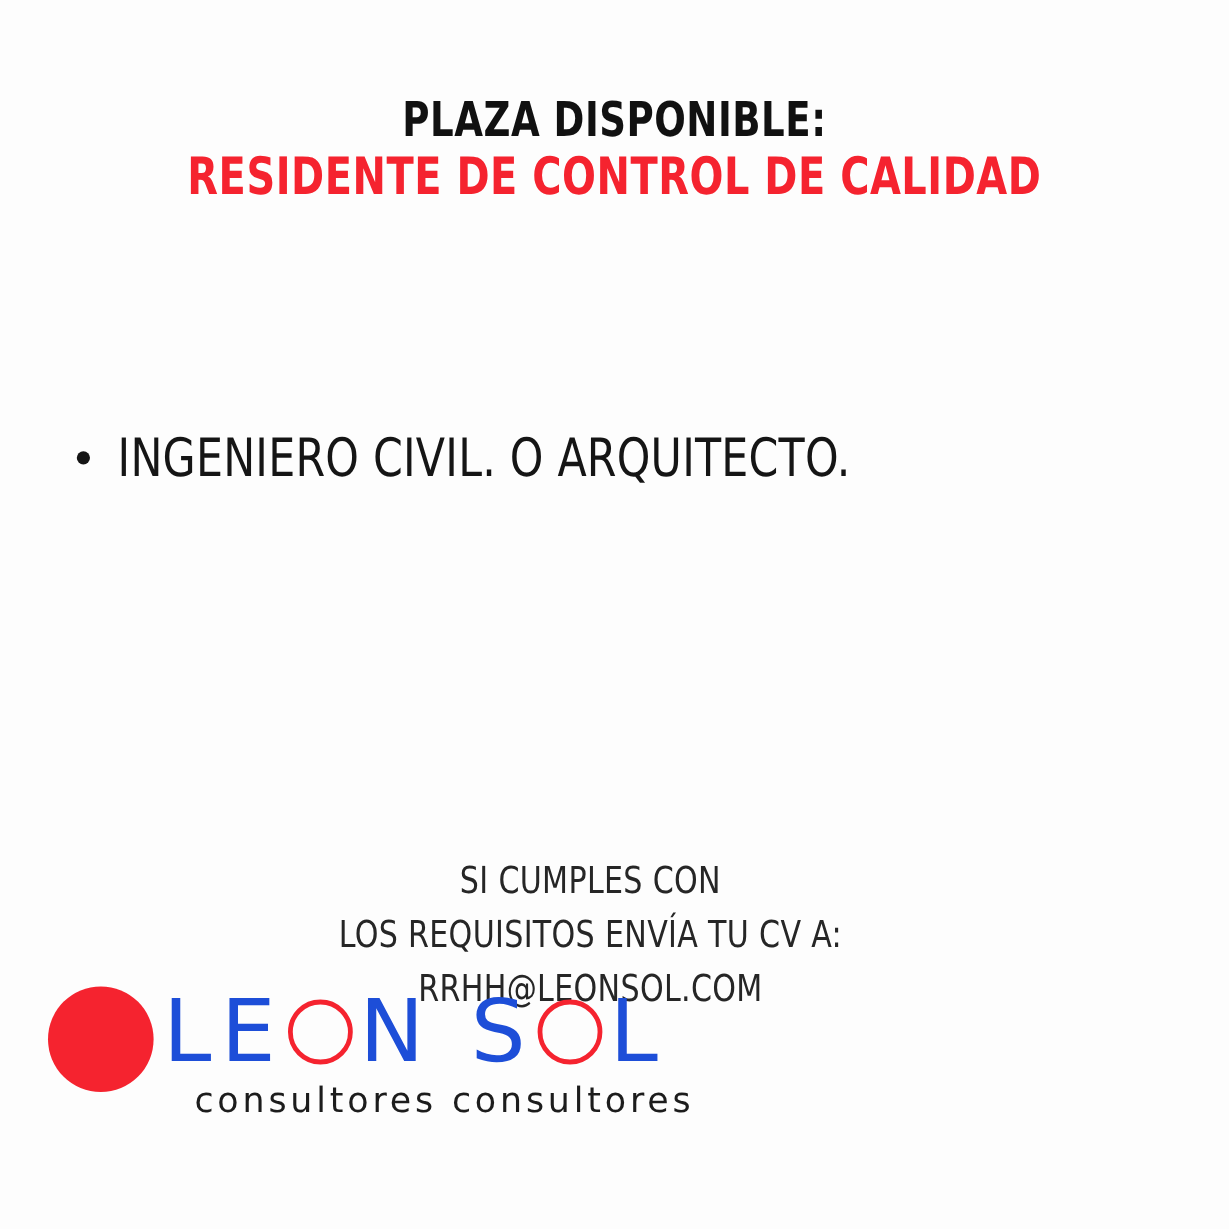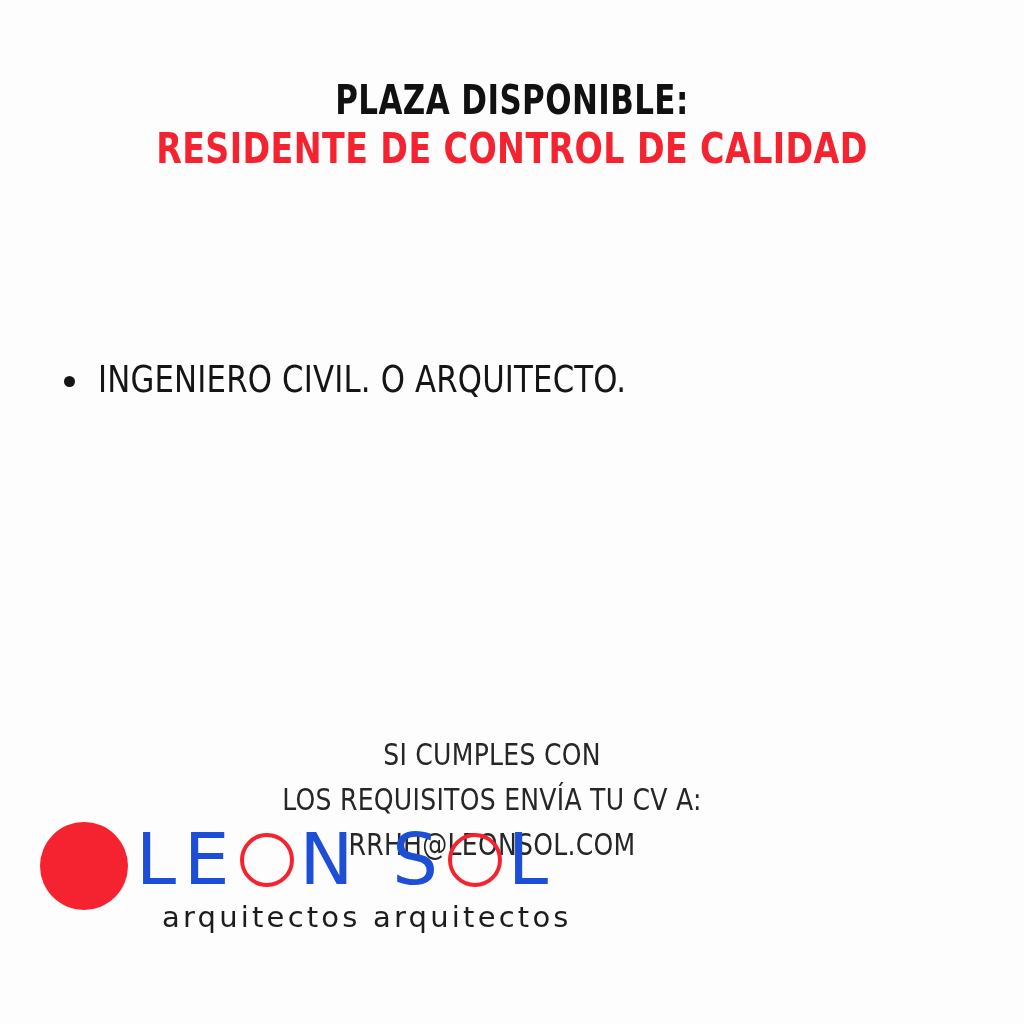--- a/index.html
+++ b/index.html
@@ -70,21 +70,21 @@
     margin: 0;
     padding: 0;
     list-style: none;
   }
   .requirements li {
     position: relative;
     padding-left: 42px;
     margin-bottom: 27px;
     font-family: "DejaVu Sans Condensed", "Liberation Sans Narrow", "Liberation Sans", sans-serif;
     font-weight: 400;
-    font-size: 38px;
+    font-size: 44px;
     line-height: 1.15;
     color: #151515;
     text-transform: uppercase;
     letter-spacing: 0.2px;
   }
   .requirements li .bullet {
     position: absolute;
     left: 8px;
     top: 18px;
     width: 11px;
@@ -96,21 +96,21 @@
   .requirements li .txt {
     display: inline-block;
     transform: scaleX(0.9);
     transform-origin: left center;
   }
 
   
   .contact {
     position: absolute;
     right: 72px;
-    top: 732px;
+    top: 712px;
     width: 520px;
     text-align: center;
   }
   .contact .line {
     font-family: "DejaVu Sans Condensed", "Liberation Sans Narrow", "Liberation Sans", sans-serif;
     font-weight: 400;
     font-size: 31px;
     line-height: 1.45;
     color: #262626;
     text-transform: uppercase;
@@ -189,16 +189,16 @@
 
   <div class="contact">
     <div class="line">SI CUMPLES CON</div>
     <div class="line">LOS REQUISITOS ENVÍA TU CV A:</div>
     <div class="line">RRHH@LEONSOL.COM</div>
   </div>
 
   <div class="logo">
     <div class="logo-dot"></div>
     <div class="logo-word"><span>LE</span><span class="o-ring"></span><span>N S</span><span class="o-ring"></span><span>L</span></div>
-    <div class="logo-tag">arquitectos arquitectos</div>
+    <div class="logo-tag">consultores consultores</div>
   </div>
 
 </div>
 
 </body></html>

